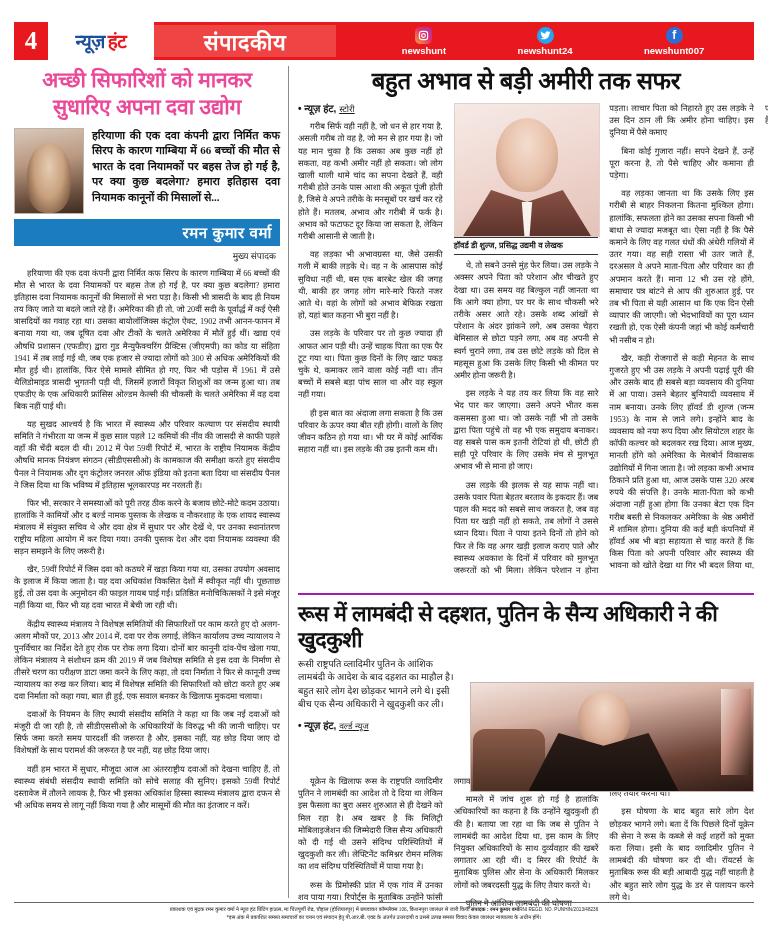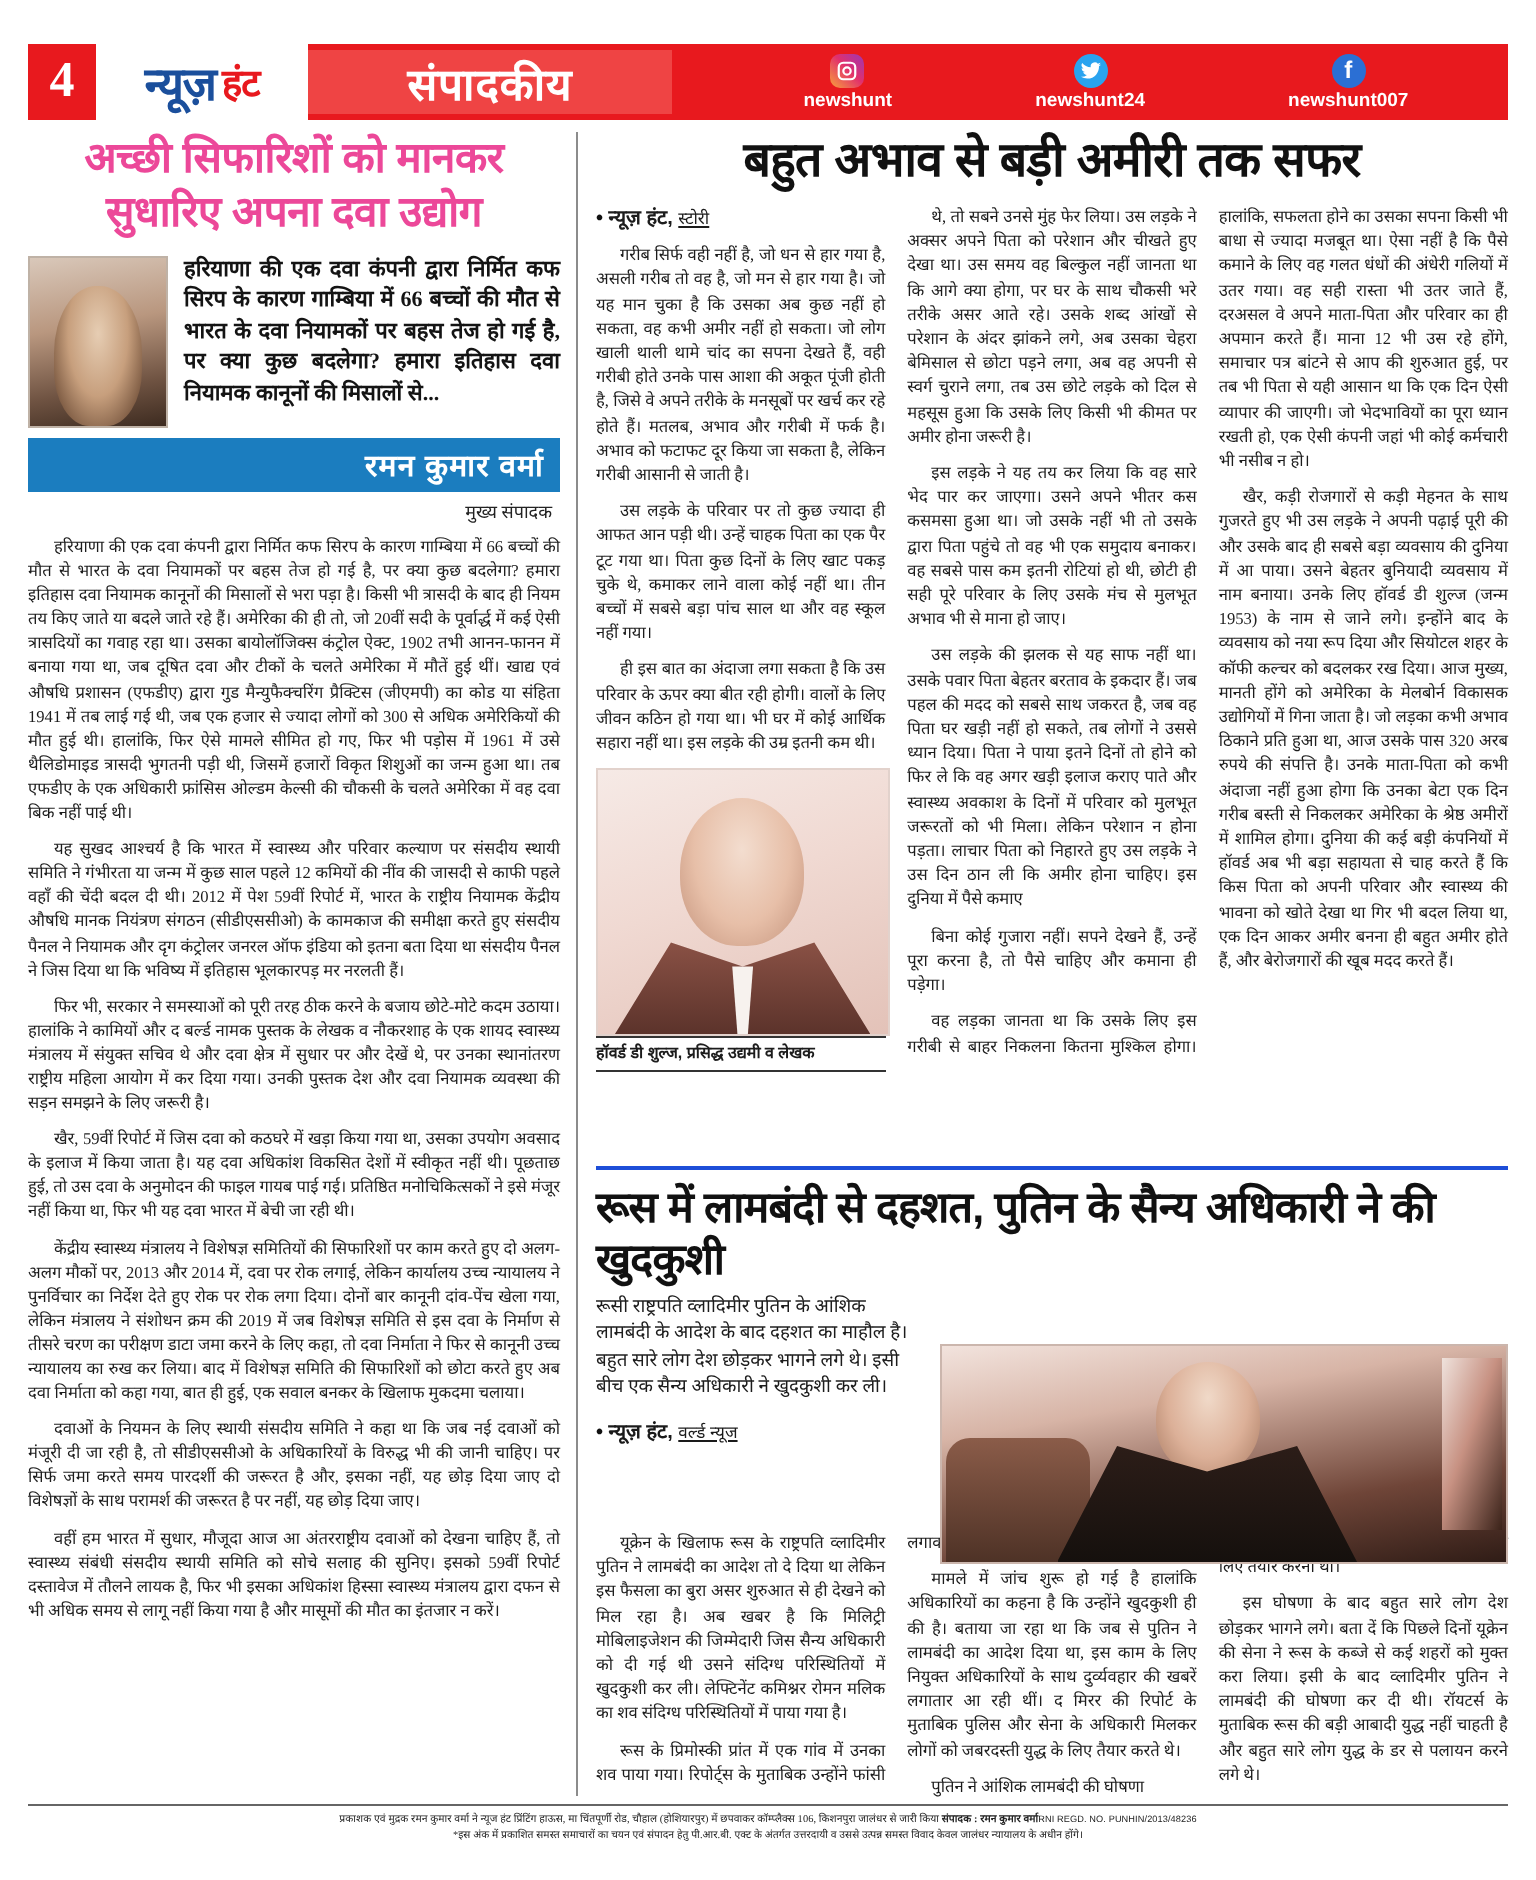--- a/index.html
+++ b/index.html
@@ -44,21 +44,21 @@
     width: 102px;
     display: flex;
     align-items: center;
     justify-content: center;
     gap: 3px;
     padding: 0 2px;
   }
   .logo-a {
     color: #1b4f9c;
     font-family: "Liberation Sans", sans-serif;
-    font-size: 23px;
+    font-size: 19px;
     font-weight: bold;
     letter-spacing: -0.5px;
   }
   .logo-b {
     color: #e8191e;
     font-family: "Liberation Sans", sans-serif;
     font-size: 19px;
     font-weight: bold;
     letter-spacing: -0.5px;
   }
@@ -443,41 +443,42 @@
   <div class="right-col">
 
     <div>
       <h1 class="main-headline">बहुत अभाव से बड़ी अमीरी तक सफर</h1>
       <div class="three-col">
         <p class="tag-line">
           <span class="dot">•&nbsp;</span><span>न्यूज़ हंट,</span>
           <span class="sub">स्टोरी</span>
         </p>
         <p>गरीब सिर्फ वही नहीं है, जो धन से हार गया है, असली गरीब तो वह है, जो मन से हार गया है। जो यह मान चुका है कि उसका अब कुछ नहीं हो सकता, वह कभी अमीर नहीं हो सकता। जो लोग खाली थाली थामे चांद का सपना देखते हैं, वही गरीबी होते उनके पास आशा की अकूत पूंजी होती है, जिसे वे अपने तरीके के मनसूबों पर खर्च कर रहे होते हैं। मतलब, अभाव और गरीबी में फर्क है। अभाव को फटाफट दूर किया जा सकता है, लेकिन गरीबी आसानी से जाती है।</p>
+        <p>वह लड़का भी अभावग्रस्त था, जैसे उसकी गली में बाकी लड़के थे। वह न के आसपास कोई सुविधा नहीं थी, बस एक बारबेट खेल की जगह थी, बाकी हर जगह लोग मारे-मारे फिरते नजर आते थे। वहां के लोगों को अभाव बेफिक्र रखता हो, यहां बात कहना भी बुरा नहीं है।</p>
         <p>उस लड़के के परिवार पर तो कुछ ज्यादा ही आफत आन पड़ी थी। उन्हें चाहक पिता का एक पैर टूट गया था। पिता कुछ दिनों के लिए खाट पकड़ चुके थे, कमाकर लाने वाला कोई नहीं था। तीन बच्चों में सबसे बड़ा पांच साल था और वह स्कूल नहीं गया।</p>
         <p>ही इस बात का अंदाजा लगा सकता है कि उस परिवार के ऊपर क्या बीत रही होगी। वालों के लिए जीवन कठिन हो गया था। भी घर में कोई आर्थिक सहारा नहीं था। इस लड़के की उम्र इतनी कम थी।</p>
 
         <div class="story-photo-wrap">
           <div class="story-photo">
             <div class="face"></div>
             <div class="suit"></div>
             <div class="shirt"></div>
           </div>
           <div class="photo-caption">हॉवर्ड डी शुल्ज, प्रसिद्ध उद्यमी व लेखक</div>
         </div>
         <p>थे, तो सबने उनसे मुंह फेर लिया। उस लड़के ने अक्सर अपने पिता को परेशान और चीखते हुए देखा था। उस समय वह बिल्कुल नहीं जानता था कि आगे क्या होगा, पर घर के साथ चौकसी भरे तरीके असर आते रहे। उसके शब्द आंखों से परेशान के अंदर झांकने लगे, अब उसका चेहरा बेमिसाल से छोटा पड़ने लगा, अब वह अपनी से स्वर्ग चुराने लगा, तब उस छोटे लड़के को दिल से महसूस हुआ कि उसके लिए किसी भी कीमत पर अमीर होना जरूरी है।</p>
         <p>इस लड़के ने यह तय कर लिया कि वह सारे भेद पार कर जाएगा। उसने अपने भीतर कस कसमसा हुआ था। जो उसके नहीं भी तो उसके द्वारा पिता पहुंचे तो वह भी एक समुदाय बनाकर। वह सबसे पास कम इतनी रोटियां हो थी, छोटी ही सही पूरे परिवार के लिए उसके मंच से मुलभूत अभाव भी से माना हो जाए।</p>
         <p>उस लड़के की झलक से यह साफ नहीं था। उसके पवार पिता बेहतर बरताव के इकदार हैं। जब पहल की मदद को सबसे साथ जकरत है, जब वह पिता घर खड़ी नहीं हो सकते, तब लोगों ने उससे ध्यान दिया। पिता ने पाया इतने दिनों तो होने को फिर ले कि वह अगर खड़ी इलाज कराए पाते और स्वास्थ्य अवकाश के दिनों में परिवार को मुलभूत जरूरतों को भी मिला। लेकिन परेशान न होना पड़ता। लाचार पिता को निहारते हुए उस लड़के ने उस दिन ठान ली कि अमीर होना चाहिए। इस दुनिया में पैसे कमाए</p>
         <p>बिना कोई गुजारा नहीं। सपने देखने हैं, उन्हें पूरा करना है, तो पैसे चाहिए और कमाना ही पड़ेगा।</p>
         <p>वह लड़का जानता था कि उसके लिए इस गरीबी से बाहर निकलना कितना मुश्किल होगा। हालांकि, सफलता होने का उसका सपना किसी भी बाधा से ज्यादा मजबूत था। ऐसा नहीं है कि पैसे कमाने के लिए वह गलत धंधों की अंधेरी गलियों में उतर गया। वह सही रास्ता भी उतर जाते हैं, दरअसल वे अपने माता-पिता और परिवार का ही अपमान करते हैं। माना 12 भी उस रहे होंगे, समाचार पत्र बांटने से आप की शुरुआत हुई, पर तब भी पिता से यही आसान था कि एक दिन ऐसी व्यापार की जाएगी। जो भेदभावियों का पूरा ध्यान रखती हो, एक ऐसी कंपनी जहां भी कोई कर्मचारी भी नसीब न हो।</p>
         <p>खैर, कड़ी रोजगारों से कड़ी मेहनत के साथ गुजरते हुए भी उस लड़के ने अपनी पढ़ाई पूरी की और उसके बाद ही सबसे बड़ा व्यवसाय की दुनिया में आ पाया। उसने बेहतर बुनियादी व्यवसाय में नाम बनाया। उनके लिए हॉवर्ड डी शुल्ज (जन्म 1953) के नाम से जाने लगे। इन्होंने बाद के व्यवसाय को नया रूप दिया और सियोटल शहर के कॉफी कल्चर को बदलकर रख दिया। आज मुख्य, मानती होंगे को अमेरिका के मेलबोर्न विकासक उद्योगियों में गिना जाता है। जो लड़का कभी अभाव ठिकाने प्रति हुआ था, आज उसके पास 320 अरब रुपये की संपत्ति है। उनके माता-पिता को कभी अंदाजा नहीं हुआ होगा कि उनका बेटा एक दिन गरीब बस्ती से निकलकर अमेरिका के श्रेष्ठ अमीरों में शामिल होगा। दुनिया की कई बड़ी कंपनियों में हॉवर्ड अब भी बड़ा सहायता से चाह करते हैं कि किस पिता को अपनी परिवार और स्वास्थ्य की भावना को खोते देखा था गिर भी बदल लिया था, एक दिन आकर अमीर बनना ही बहुत अमीर होते हैं, और बेरोजगारों की खूब मदद करते हैं।</p>
       </div>
     </div>
 
-    <div style="position:relative;margin-top:0;border-top:2px solid #1d4ed8;padding-top:6px;">
+    <div style="position:relative;margin-top:10px;border-top:2px solid #a21caf;padding-top:6px;">
       <h1 class="russia-head">रूस में लामबंदी से दहशत, पुतिन के सैन्य अधिकारी ने की खुदकुशी</h1>
       <div style="position:relative;height:118px;">
         <div class="russia-standfirst">रूसी राष्ट्रपति व्लादिमीर पुतिन के आंशिक लामबंदी के आदेश के बाद दहशत का माहौल है। बहुत सारे लोग देश छोड़कर भागने लगे थे। इसी बीच एक सैन्य अधिकारी ने खुदकुशी कर ली।</div>
         <p class="tag-line" style="margin-top:6px;">
           <span class="dot">•&nbsp;</span><span>न्यूज़ हंट,</span>
           <span class="sub">वर्ल्ड न्यूज</span>
         </p>
         <div class="russia-photo">
           <div class="r-chair"></div>
           <div class="r-head"></div>

